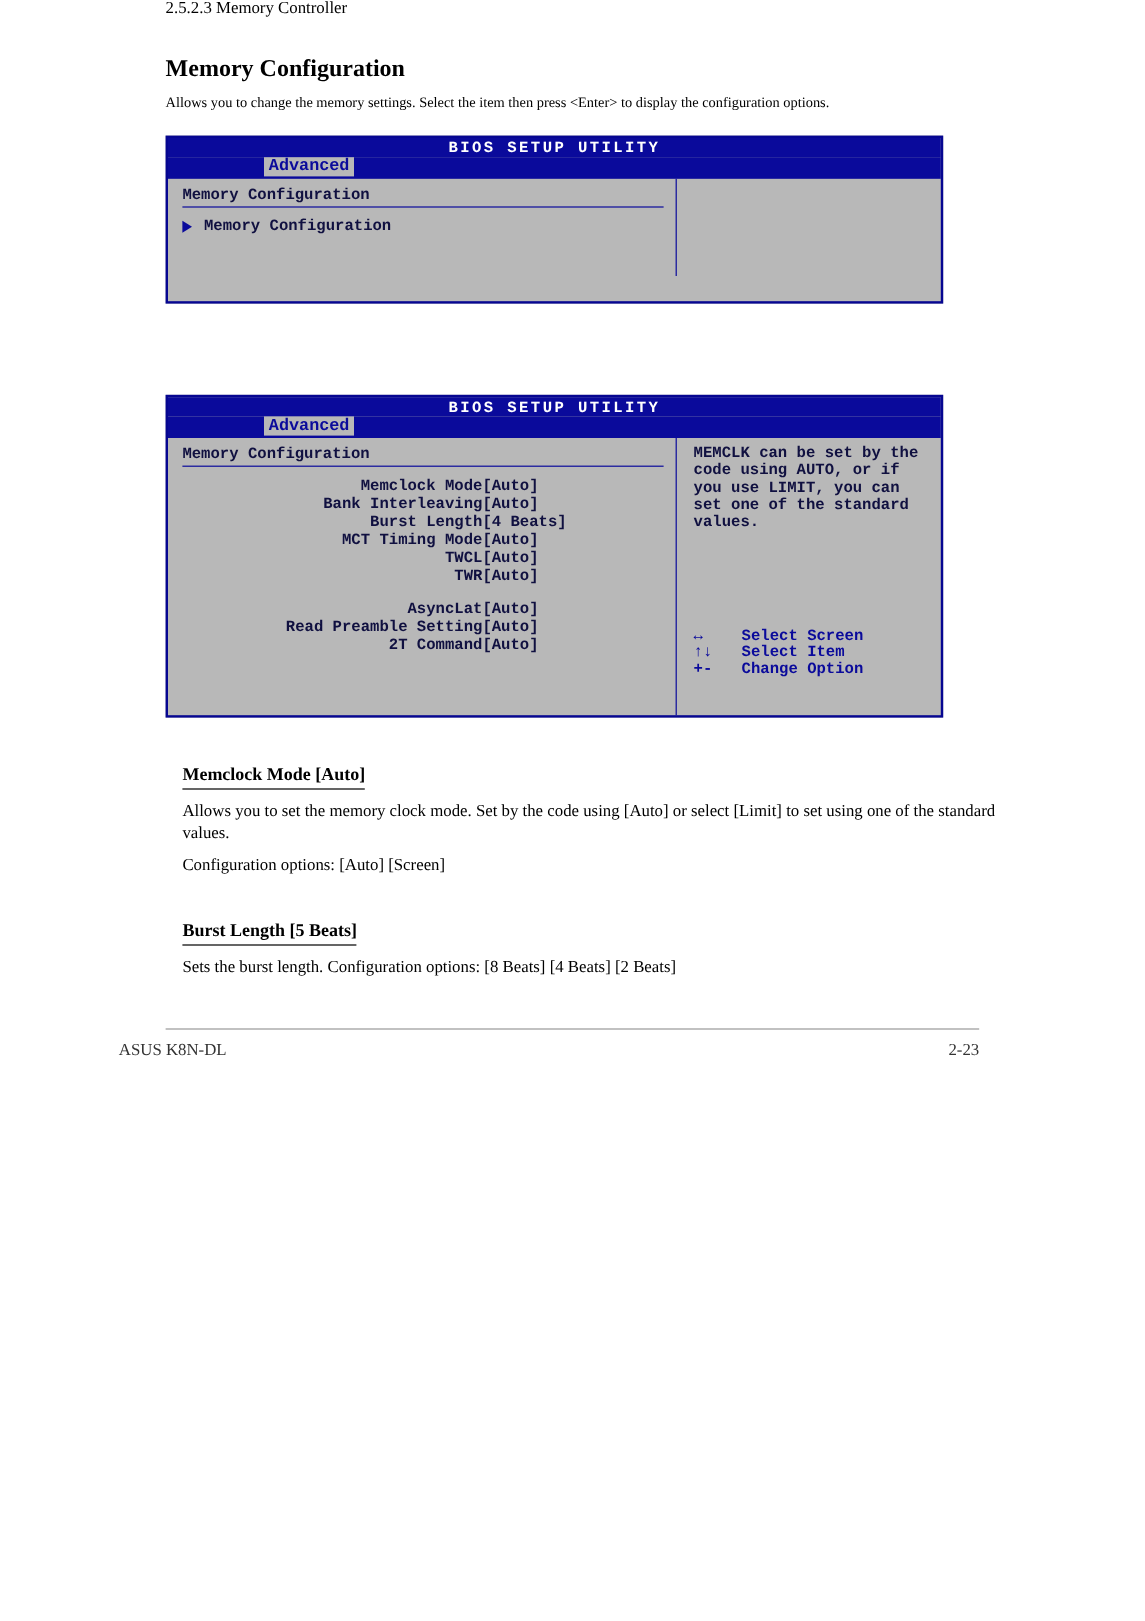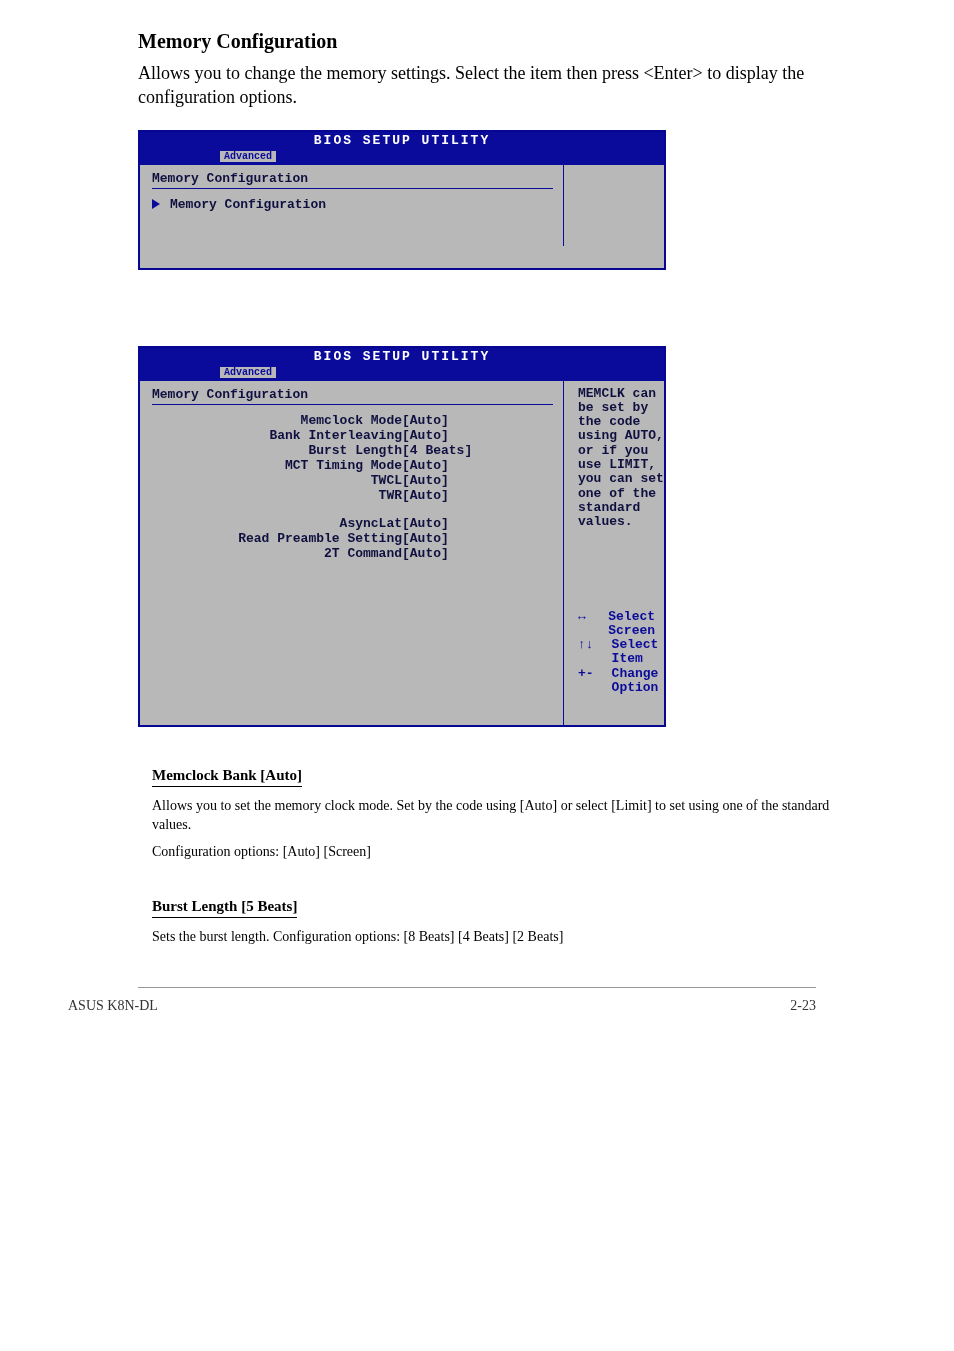--- a/index.html
+++ b/index.html
@@ -14,44 +14,44 @@
     padding: 0 110px 0 138px;
   }
   .footer-rule {
     border: none;
     border-top: 1px solid #999;
     margin: 40px 138px 10px 138px;
   }
   .footer {
     display: flex;
     justify-content: space-between;
-    padding: 0 138px 20px 68px;
+    padding: 0 138px 20px 99px;
     font-size: 14px;
     color: #333;
   }
   .sec-path { font-size: 14px; margin-bottom: 10px; }
   .sec-title { font-size: 20px; font-weight: bold; margin: 30px 0 8px 0; }
-  .sec-body { font-size: 18px; margin: 6px 0 20px 0; line-height: 1.35; }
+  .sec-body { font-size: 12px; margin: 6px 0 20px 0; line-height: 1.35; }
   .sub-title {
     font-size: 15px;
     font-weight: bold;
     margin: 30px 0 2px 14px;
     border-bottom: 1px solid #000;
     display: inline-block;
     padding-bottom: 2px;
   }
   .sub-body {
     font-size: 14px;
     margin: 8px 0 6px 14px;
     line-height: 1.35;
   }
 
   
   .bios {
-    width: 528px;
+    width: 648px;
     margin: 6px 10px 10px 0;
     background: #b8b8b8;
     border: 2px solid #060691;
     font-family: 'Courier New', Courier, monospace;
     font-size: 13px;
     color: #101040;
     position: relative;
   }
   .bios-header {
     background: #0a0a9b;
@@ -66,21 +66,21 @@
     background: #0a0a9b;
     padding: 0 0 2px 80px;
     font-size: 13px;
   }
   .bios-tab {
     background: #b8b8b8;
     color: #0a0a9b;
     font-weight: bold;
     padding: 0 4px;
     display: inline-block;
-    font-size: 10px;
+    font-size: 14px;
   }
   .bios-cols {
     display: flex;
   }
   .bios-left {
     flex: 0 0 424px;
     padding: 6px 10px 30px 12px;
     border-right: 1px solid #0a0a9b;
   }
   .bios-right {
@@ -126,20 +126,21 @@
       radial-gradient(ellipse 420px 54px at 74% 170%, #ffffff 56%, transparent 57%);
   }
   .bios1 { height: 140px; }
   .bios2 { height: auto; }
 </style>
 </head>
 <body>
 
 <div class="page">
 
+  <div class="sec-path">2.5.2.3 Memory Controller</div>
   <div class="sec-title">Memory Configuration</div>
   <div class="sec-body">Allows you to change the memory settings. Select the item then press &lt;Enter&gt; to display the configuration options.</div>
 
   <div class="bios bios1">
     <div class="bios-header">BIOS SETUP UTILITY</div>
     <div class="bios-tabrow">
       <span class="bios-tab">Advanced</span>
     </div>
     <div class="bios-cols">
       <div class="bios-left">
@@ -220,21 +221,21 @@
         <div class="keyrow">
           <span class="key-ic">+-</span>
           <span>Change Option</span>
         </div>
       </div>
     </div>
     <div class="wave-cut"></div>
   </div>
 
   <div>
-    <div class="sub-title">Memclock Bank [Auto]</div>
+    <div class="sub-title">Memclock Mode [Auto]</div>
     <div class="sub-body">Allows you to set the memory clock mode. Set by the code using [Auto] or select [Limit] to set using one of the standard values.</div>
     <div class="sub-body">Configuration options: [Auto] [Screen]</div>
   </div>
 
 
 
   <div>
     <div class="sub-title">Burst Length [5 Beats]</div>
     <div class="sub-body">Sets the burst length. Configuration options: [8 Beats] [4 Beats] [2 Beats]</div>
   </div>

